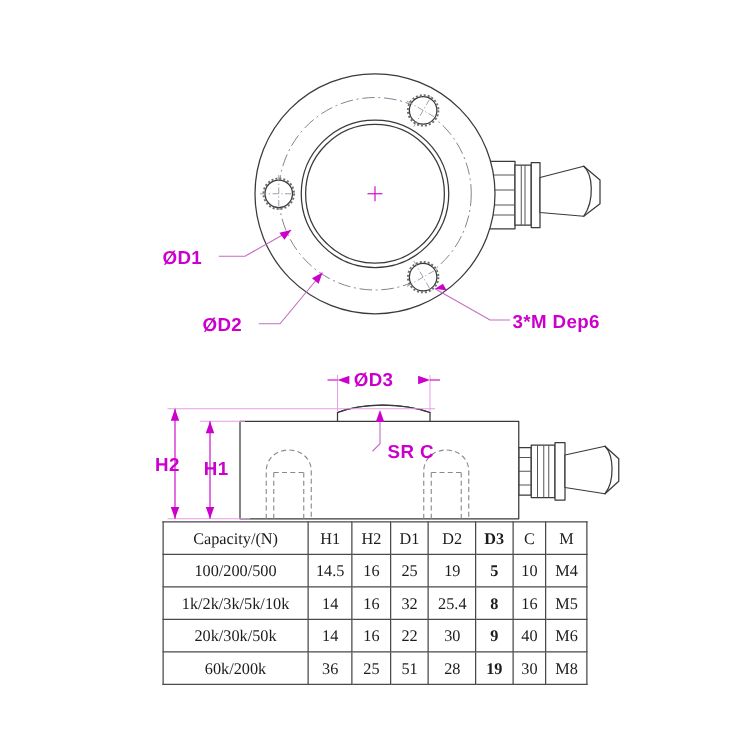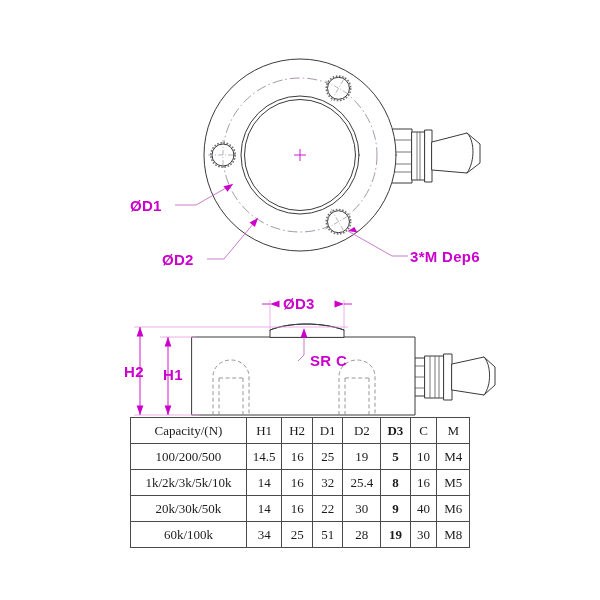--- a/index.html
+++ b/index.html
@@ -322,22 +322,22 @@
           <td>20k/30k/50k</td>
           <td class="c-h1">14</td>
           <td class="c-h2">16</td>
           <td class="c-d1">22</td>
           <td class="c-d2">30</td>
           <td class="c-d3">9</td>
           <td class="c-c">40</td>
           <td class="c-m">M6</td>
         </tr>
         <tr>
-          <td>60k/100k</td>
-          <td class="c-h1">34</td>
+          <td>60k/200k</td>
+          <td class="c-h1">36</td>
           <td class="c-h2">25</td>
           <td class="c-d1">51</td>
           <td class="c-d2">28</td>
           <td class="c-d3">19</td>
           <td class="c-c">30</td>
           <td class="c-m">M8</td>
         </tr>
       </tbody>
     </table>
   </div>

